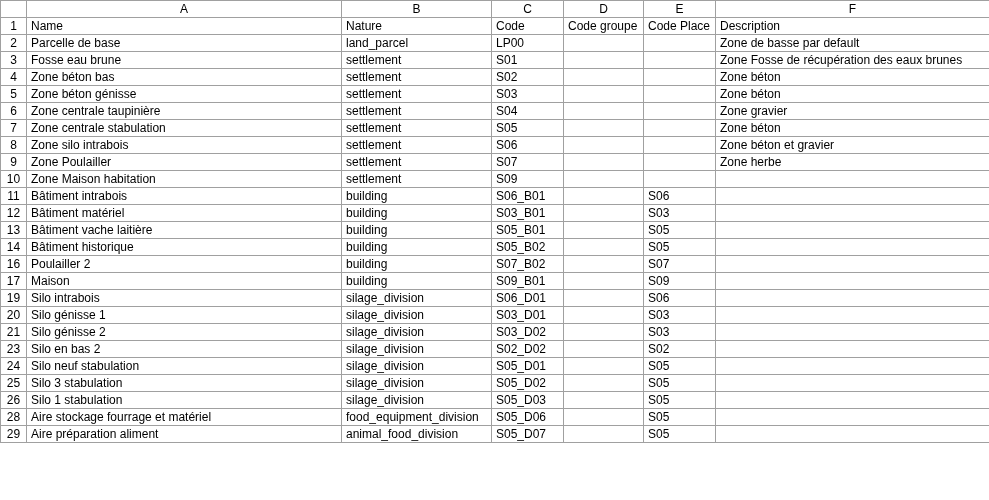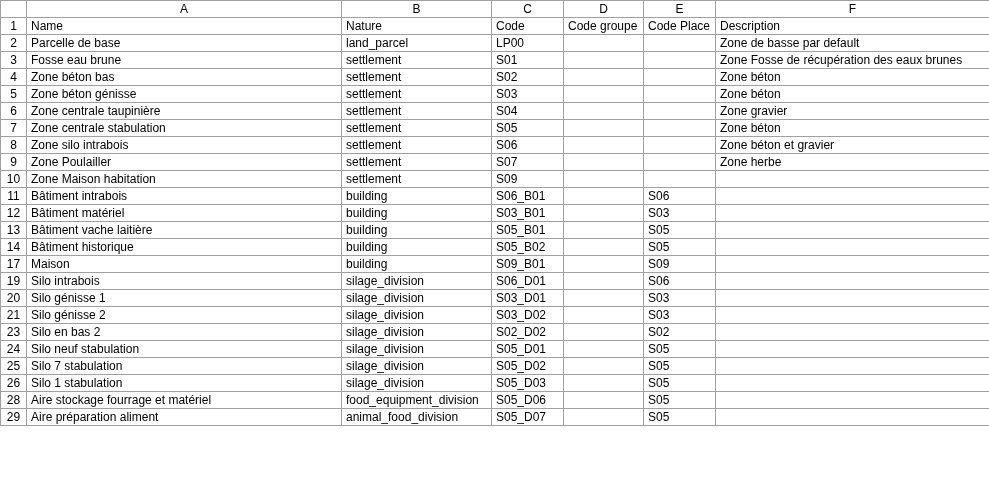--- a/index.html
+++ b/index.html
@@ -190,20 +190,29 @@
       <tr>
         <th class="rownum">14</th>
         <td>Bâtiment historique</td>
         <td>building</td>
         <td>S05_B02</td>
         <td></td>
         <td>S05</td>
         <td></td>
       </tr>
       <tr>
+        <th class="rownum">16</th>
+        <td>Poulailler 2</td>
+        <td>building</td>
+        <td>S07_B02</td>
+        <td></td>
+        <td>S07</td>
+        <td></td>
+      </tr>
+      <tr>
         <th class="rownum">17</th>
         <td>Maison</td>
         <td>building</td>
         <td>S09_B01</td>
         <td></td>
         <td>S09</td>
         <td></td>
       </tr>
       <tr>
         <th class="rownum">19</th>
@@ -245,21 +254,21 @@
         <th class="rownum">24</th>
         <td>Silo neuf stabulation</td>
         <td>silage_division</td>
         <td>S05_D01</td>
         <td></td>
         <td>S05</td>
         <td></td>
       </tr>
       <tr>
         <th class="rownum">25</th>
-        <td>Silo 7 stabulation</td>
+        <td>Silo 3 stabulation</td>
         <td>silage_division</td>
         <td>S05_D02</td>
         <td></td>
         <td>S05</td>
         <td></td>
       </tr>
       <tr>
         <th class="rownum">26</th>
         <td>Silo 1 stabulation</td>
         <td>silage_division</td>

